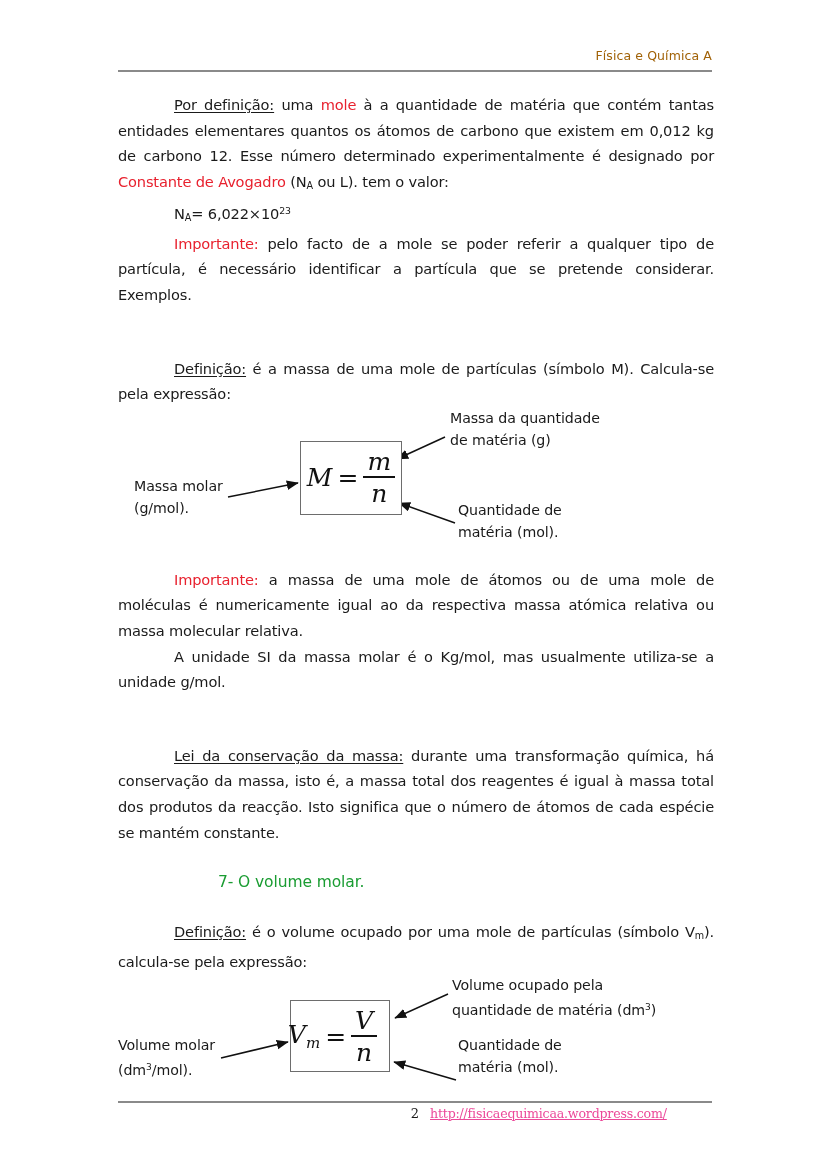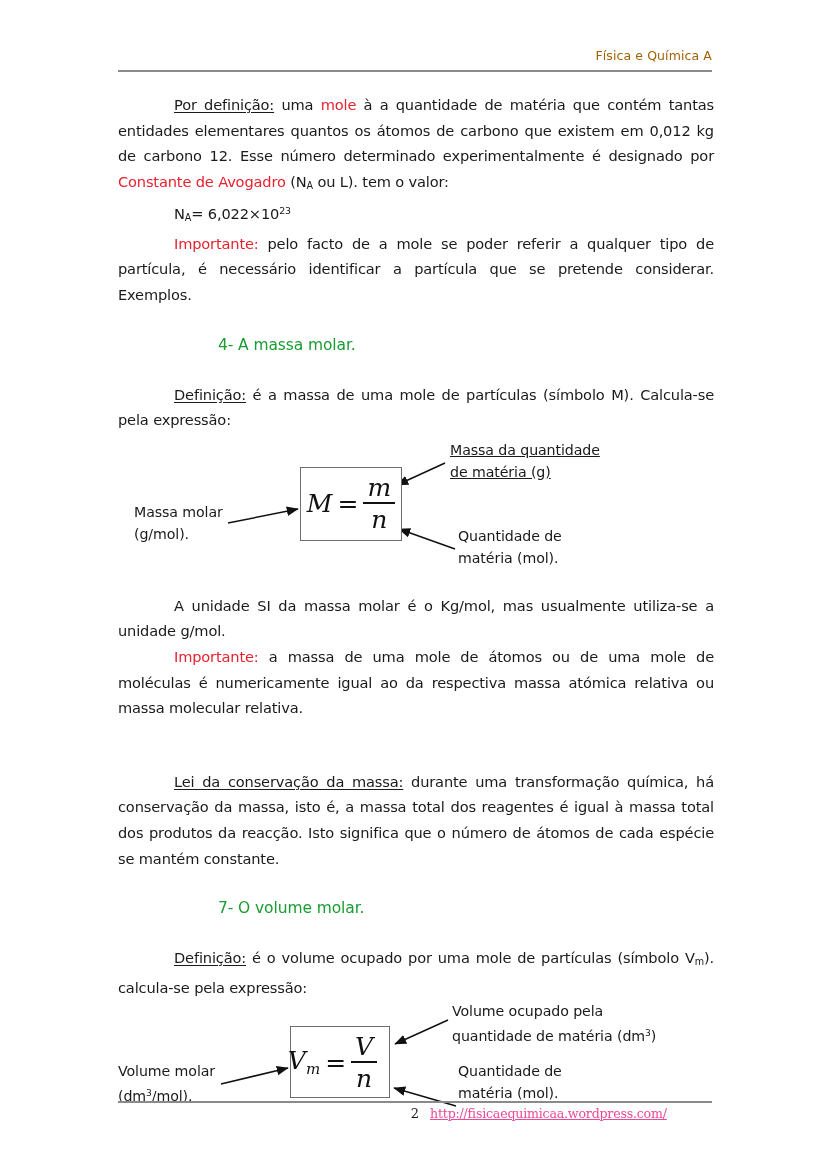--- a/index.html
+++ b/index.html
@@ -184,21 +184,20 @@
   <div class="content">
 
     <p class="para"><span class="u">Por definição:</span><span> uma </span><span class="red">mole</span><span> à a quantidade de matéria que contém tantas entidades elementares quantos os átomos de carbono que existem em 0,012 kg de carbono 12. Esse número determinado experimentalmente é designado por </span><span class="red">Constante de Avogadro</span><span> (N</span><sub>A</sub><span> ou L). tem o valor:</span></p>
 
     <p class="para noindent red" style="padding-left:56px;"><span>N</span><sub>A</sub><span>= 6,022×10</span><sup>23</sup></p>
 
     <p class="para"><span class="red">Importante:</span><span> pelo facto de a mole se poder referir a qualquer tipo de partícula, é necessário identificar a partícula que se pretende considerar. Exemplos.</span></p>
 
     <div class="spacer-md"></div>
 
-    <p class="heading">4- A massa molar.</p>
 
     <div class="spacer-md"></div>
 
     <p class="para"><span class="u">Definição:</span><span> é a massa de uma mole de partículas (símbolo M). Calcula-se pela expressão:</span></p>
 
     <div class="figure fig1">
 
       <svg class="arrows" viewBox="0 0 596 160">
         <defs>
           <marker id="ah1" markerWidth="9" markerHeight="9" refX="7.5" refY="3.2" orient="auto">
@@ -222,34 +221,34 @@
           <span class="bar"></span>
           <span class="den">n</span>
         </span>
       </div>
 
       <div class="callout" style="left:16px; top:68px;">
         <div>Massa molar</div>
         <div>(g/mol).</div>
       </div>
 
-      <div class="callout" style="left:332px; top:6px;text-decoration:underline;">
+      <div class="callout" style="left:332px; top:0;">
         <div>Massa da quantidade</div>
         <div>de matéria (g)</div>
       </div>
 
       <div class="callout" style="left:340px; top:92px;">
         <div>Quantidade de</div>
         <div>matéria (mol).</div>
       </div>
     </div>
 
+    <p class="para"><span class="red">Importante:</span><span> a massa de uma mole de átomos ou de uma mole de moléculas é numericamente igual ao da respectiva massa atómica relativa ou massa molecular relativa.</span></p>
+
     <p class="para"><span>A unidade SI da massa molar é o Kg/mol, mas usualmente utiliza-se a unidade g/mol.</span></p>
-
-    <p class="para"><span class="red">Importante:</span><span> a massa de uma mole de átomos ou de uma mole de moléculas é numericamente igual ao da respectiva massa atómica relativa ou massa molecular relativa.</span></p>
 
     <div class="spacer-md"></div>
 
 
     <div class="spacer-md"></div>
 
     <p class="para"><span class="u">Lei da conservação da massa:</span><span> durante uma transformação química, há conservação da massa, isto é, a massa total dos reagentes é igual à massa total dos produtos da reacção. Isto significa que o número de átomos de cada espécie se mantém constante.</span></p>
 
     <div class="spacer-md"></div>
 

